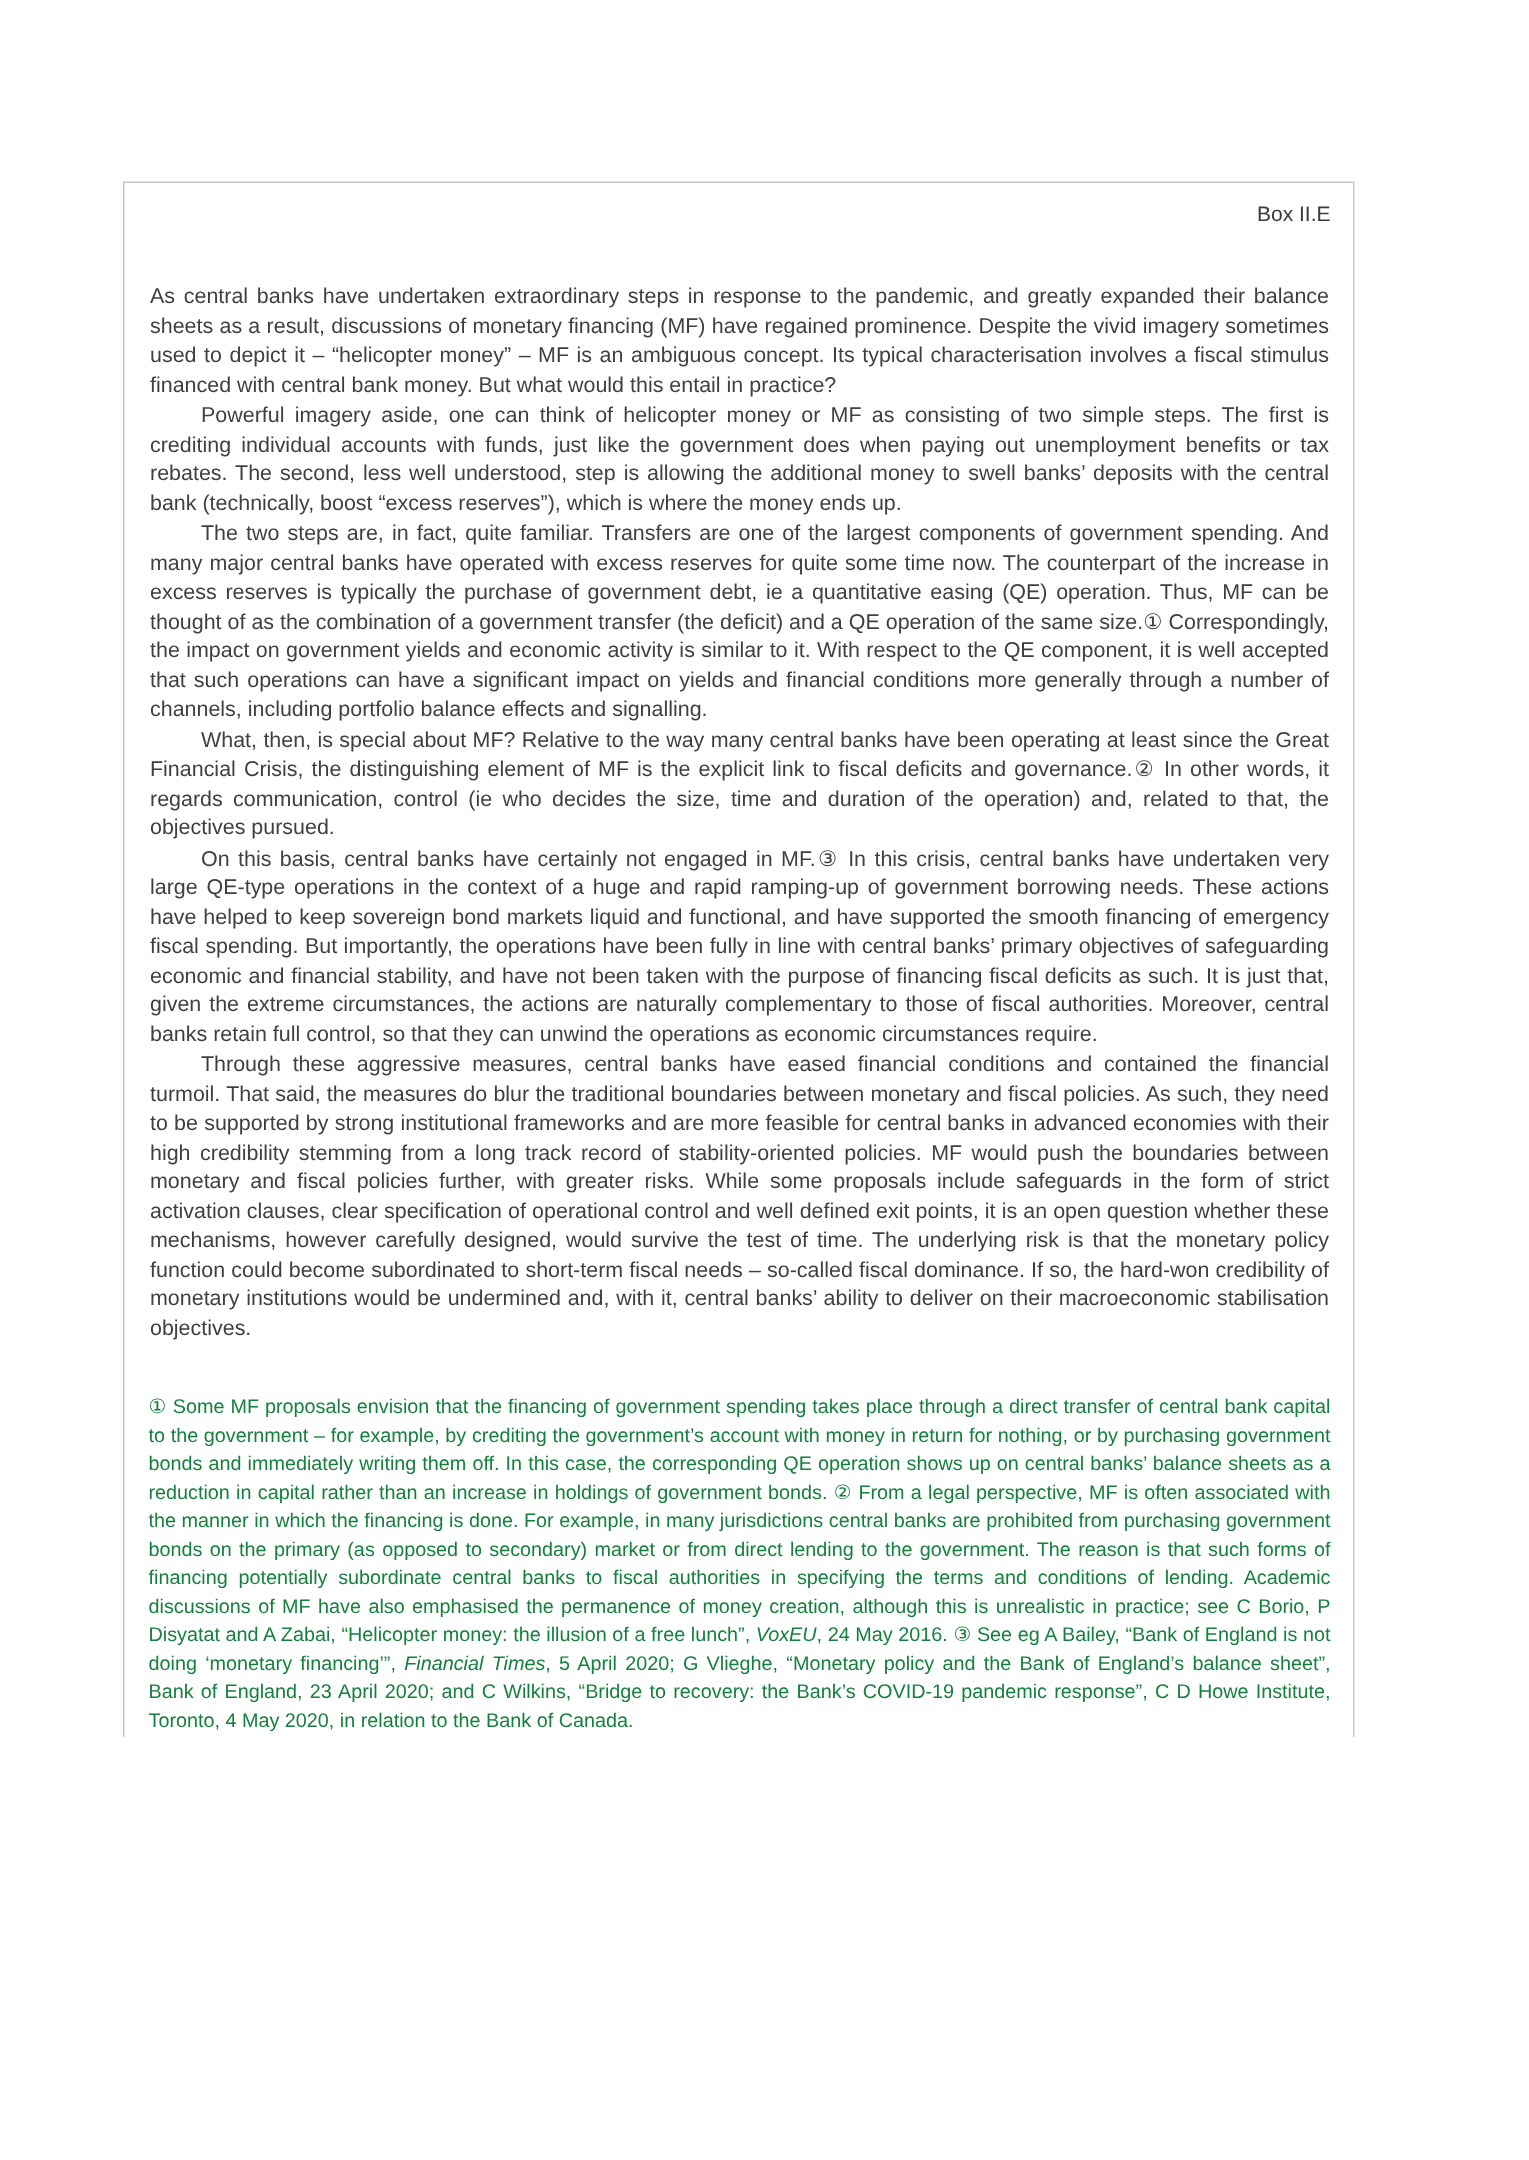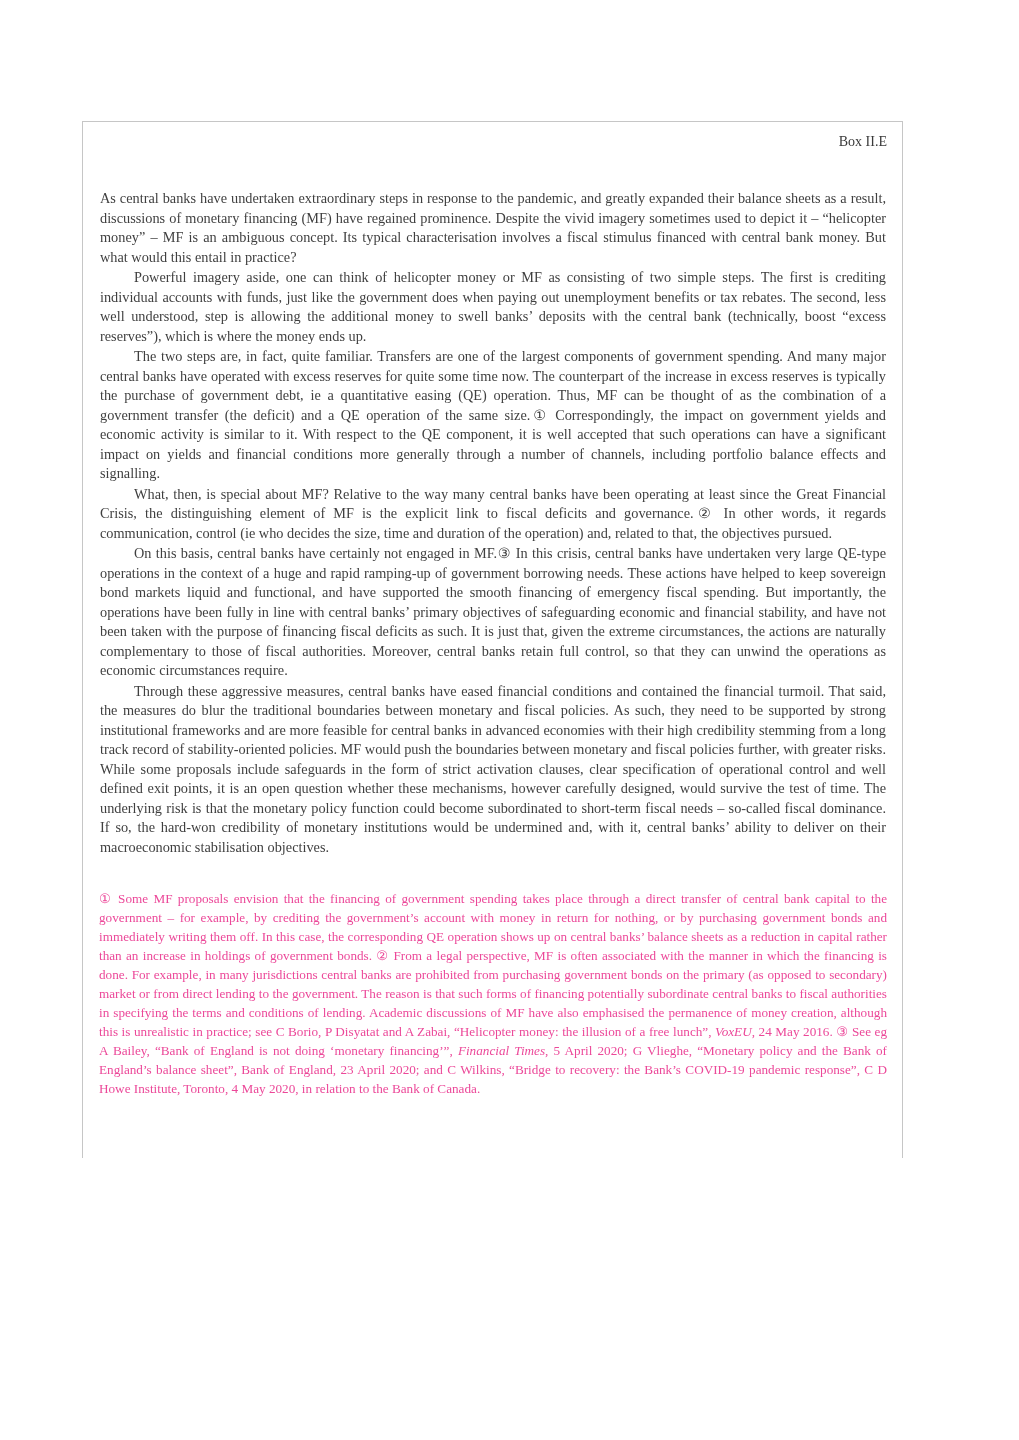--- a/index.html
+++ b/index.html
@@ -5,21 +5,21 @@
   html, body {
     margin: 0;
     padding: 0;
     background: #ffffff;
   }
   .page {
     position: relative;
     width: 1019px;
     height: 1158px;
     background: #ffffff;
-    font-family: Liberation Serif, serif;
+    font-family: Liberation Sans, sans-serif;
     color: #3d3d3d;
     overflow: hidden;
   }
   .box {
     position: absolute;
     left: 82px;
     top: 121px;
     width: 821px;
     height: 1164px;
     border: 1px solid #c6c6c6;
@@ -53,21 +53,21 @@
     padding: 0;
   }
   .box-body p.ind {
     text-indent: 34px;
   }
   .footnotes {
     margin-top: 32px;
     font-size: 13.2px;
     line-height: 19px;
     text-align: justify;
-    color: #ec4899;
+    color: #15803d;
   }
   .footnotes .it {
     font-style: italic;
   }
   .page-footer {
     position: absolute;
     left: 82px;
     top: 1369px;
     width: 806px;
     display: flex;

